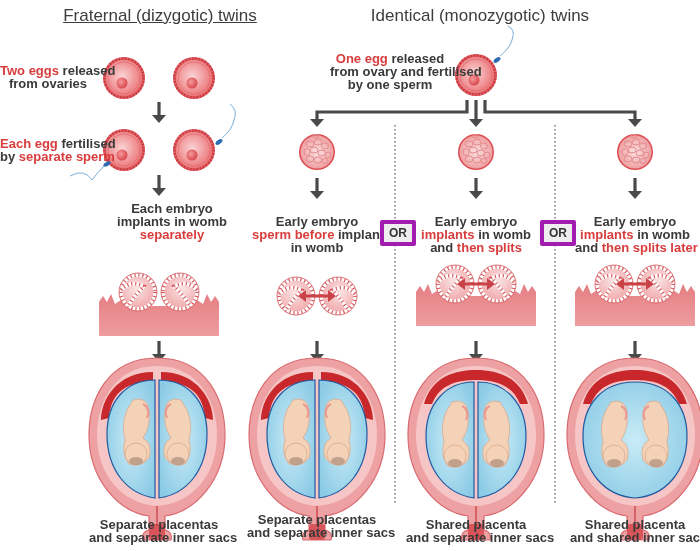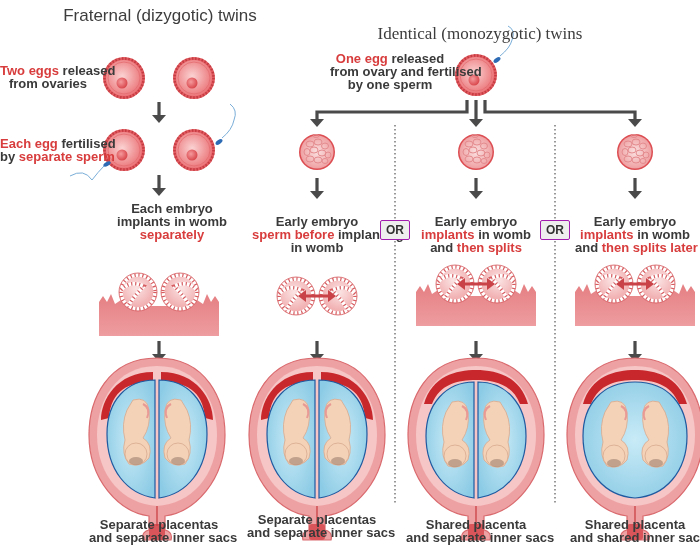--- a/index.html
+++ b/index.html
@@ -2,21 +2,21 @@
 <html><head>
 <meta charset="utf-8">
 <style>
   html, body { margin:0; padding:0; background:#ffffff; }
   body { width:700px; height:551px; position:relative; overflow:hidden;
          font-family:"Liberation Sans", "DejaVu Sans", sans-serif; color:#3a3a3a; }
   .abs { position:absolute; }
   .title { font-size:17px; color:#3d3d3d; white-space:nowrap; text-align:center; }
   .lbl { font-size:13px; font-weight:bold; line-height:13px; text-align:center; color:#3a3a3a; white-space:nowrap; }
   .red { color:#d83c3c; }
-  .or { font-size:12px; font-weight:bold; color:#333; background:#eeeeee; border:1px solid #a21caf;
+  .or { font-size:12px; font-weight:bold; color:#333; background:#eeeeee; border:4px solid #a21caf;
         border-radius:2px; width:28px; height:18px; line-height:18px; text-align:center; }
   svg.diagram { position:absolute; left:0; top:0; }
 </style>
 </head>
 <body>
 
 <svg class="diagram" width="700" height="551" viewBox="0 0 700 551">
   <defs>
     <radialGradient id="eggGrad" cx="45%" cy="45%" r="60%">
       <stop offset="0%" stop-color="#fbd3d3"></stop>
@@ -240,22 +240,22 @@
       <path d="M-52,-36 C-44,-64 -20,-70 0,-70 C20,-70 44,-64 52,-36 L44,-36 C36,-56 18,-60 0,-60 C-18,-60 -36,-56 -44,-36 Z" fill="#c8282c"></path>
       <path d="M0,-58 C34,-58 52,-34 52,-4 C52,32 30,56 0,58 C-30,56 -52,32 -52,-4 C-52,-34 -34,-58 0,-58 Z" fill="url(#blueGrad)" stroke="#1f5aa0" stroke-width="1.2"></path>
       <use href="#fetus" x="-20" y="-4"></use>
       <g transform="translate(20,-4) scale(-1,1)">
           <use href="#fetus"></use>
         </g>
     </g>
   </g>
 </svg>
 
-<div class="abs title" style="left:40px; top:6px; width:240px;">Fraternal (dizygotic) twins</div>
-<div class="abs title" style="left:345px; top:24px; width:270px;font-family:Liberation Serif, serif;">Identical (monozygotic) twins</div>
+<div class="abs title" style="left:40px; top:6px; width:240px;text-decoration:underline;">Fraternal (dizygotic) twins</div>
+<div class="abs title" style="left:345px; top:6px; width:270px;">Identical (monozygotic) twins</div>
 
 <div class="abs lbl" style="left:0; top:64px; width:96px; text-align:center;">
   <span class="red">Two eggs</span><span> released</span><br>
   <span>from ovaries</span>
 </div>
 
 <div class="abs lbl" style="left:0; top:137px; width:96px; ">
   <span class="red">Each egg</span><span> fertilised</span><br>
   <span>by </span><span class="red">separate sperm</span>
 </div>

